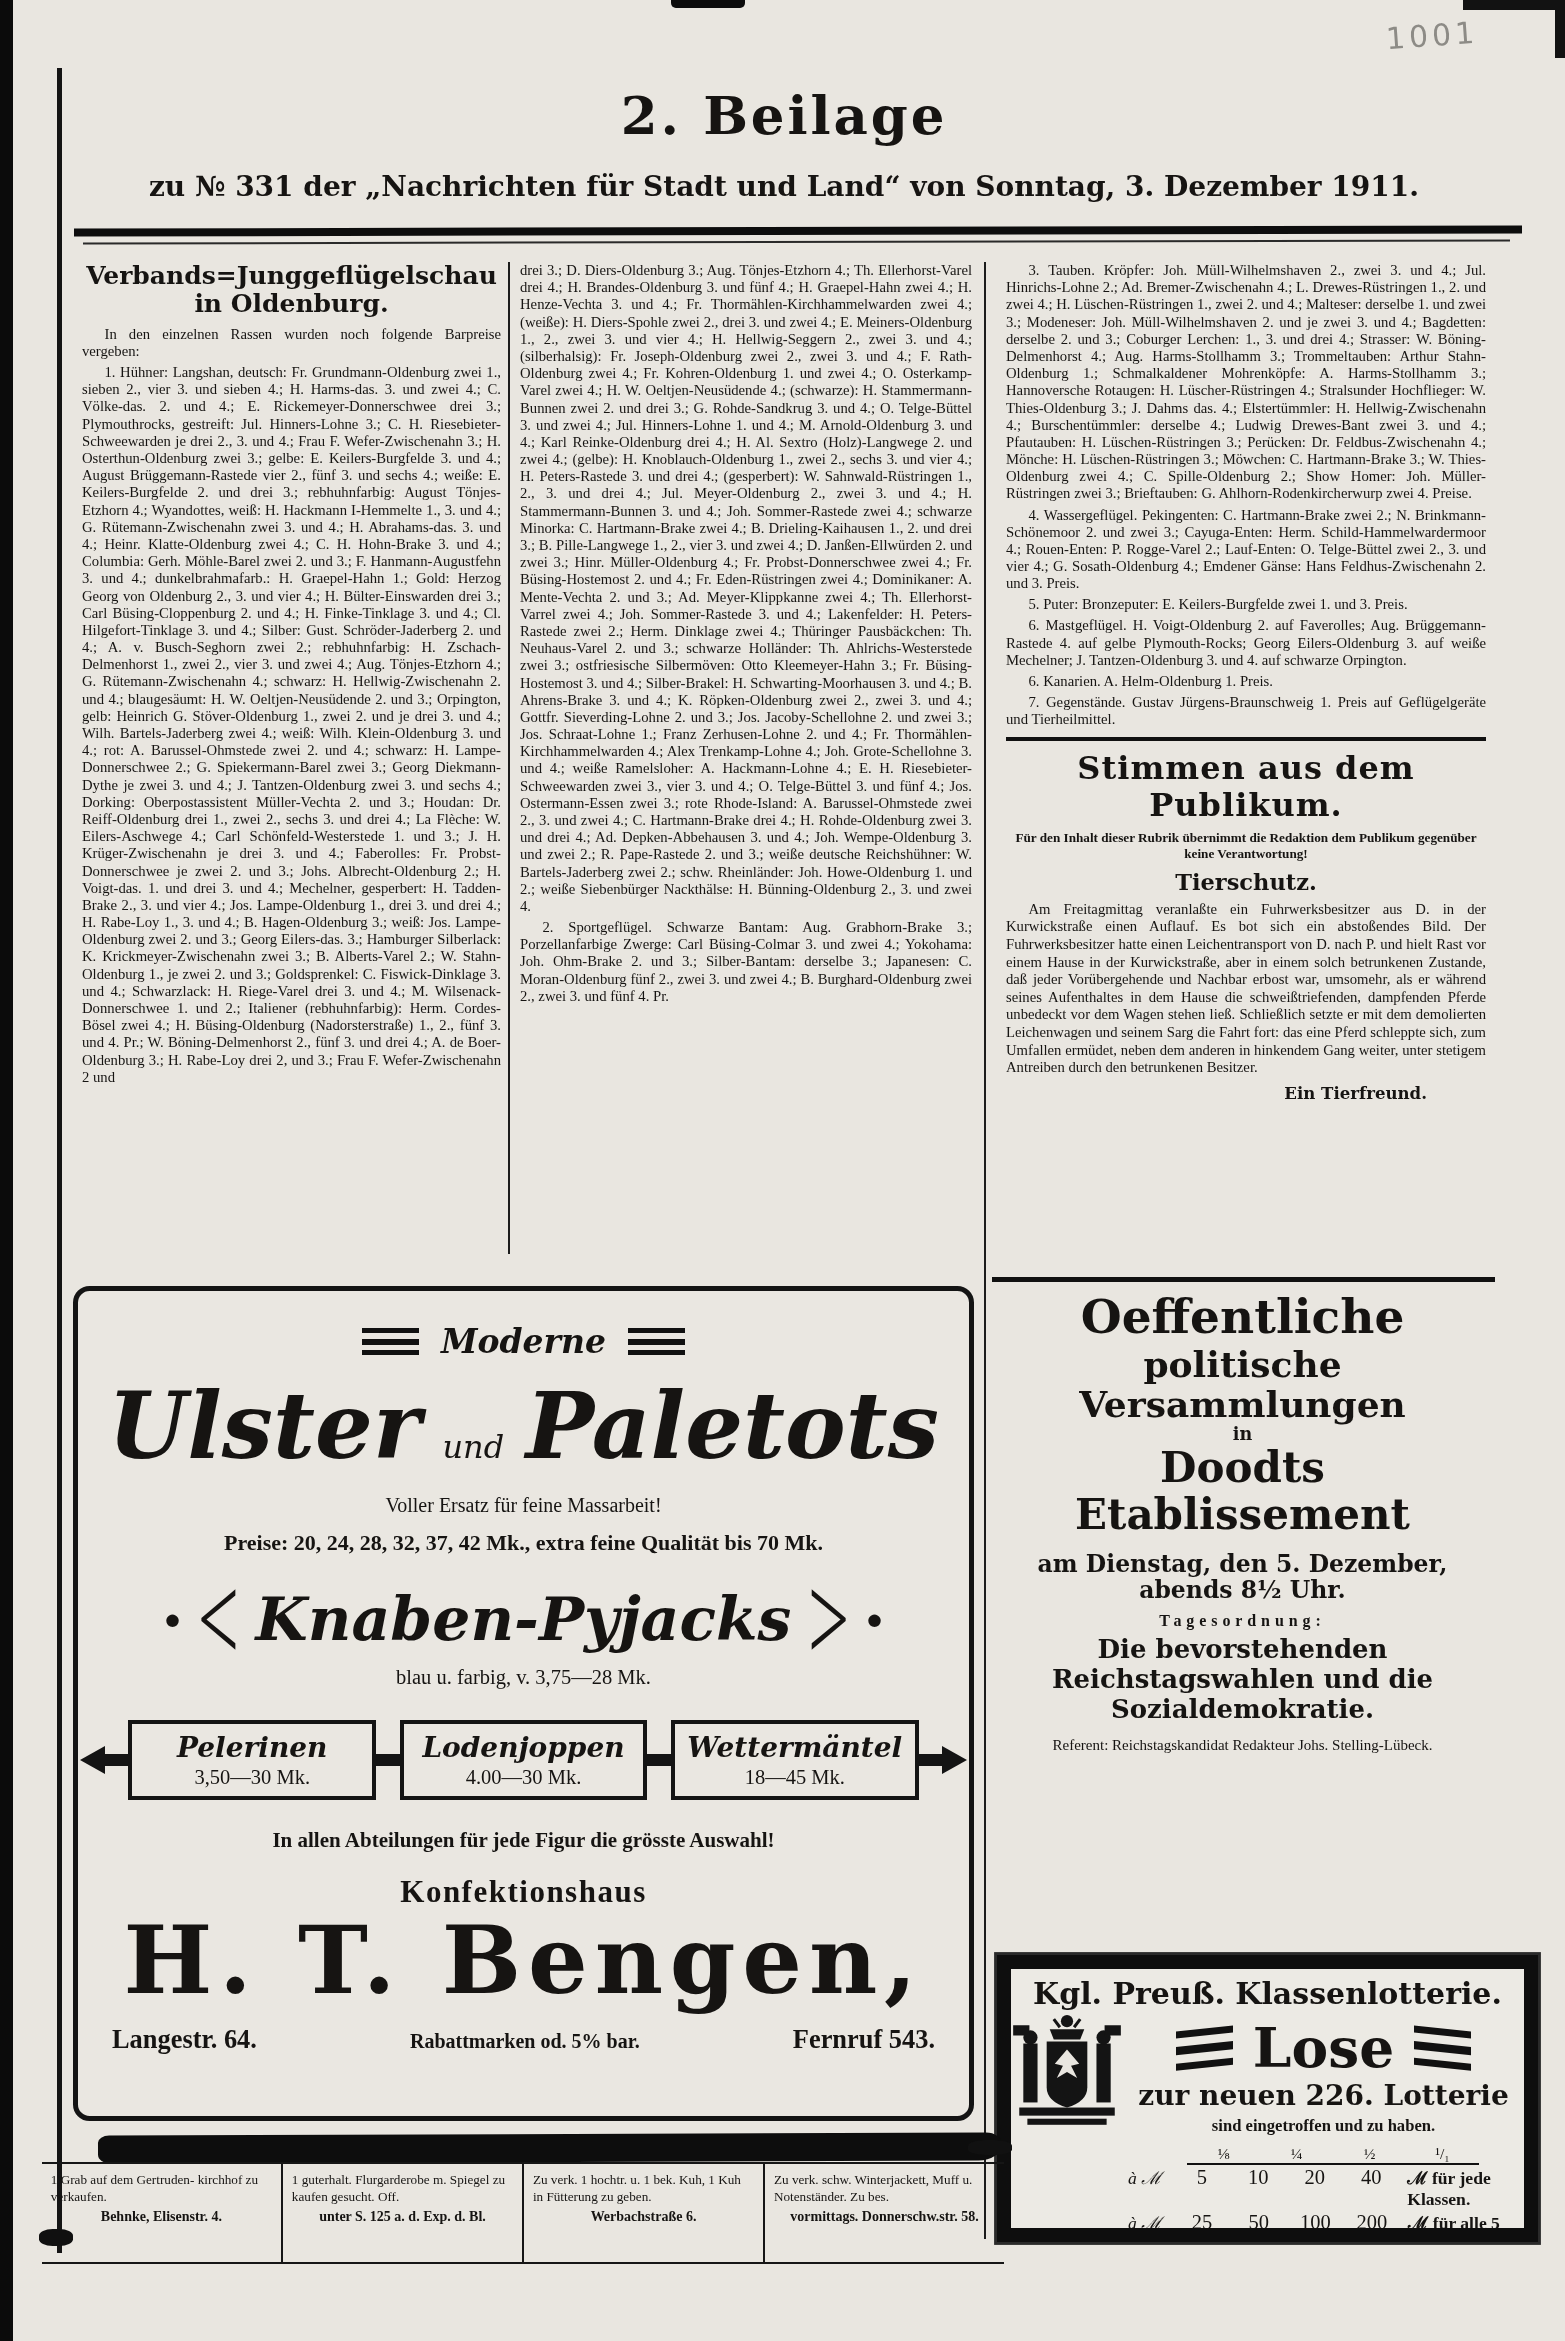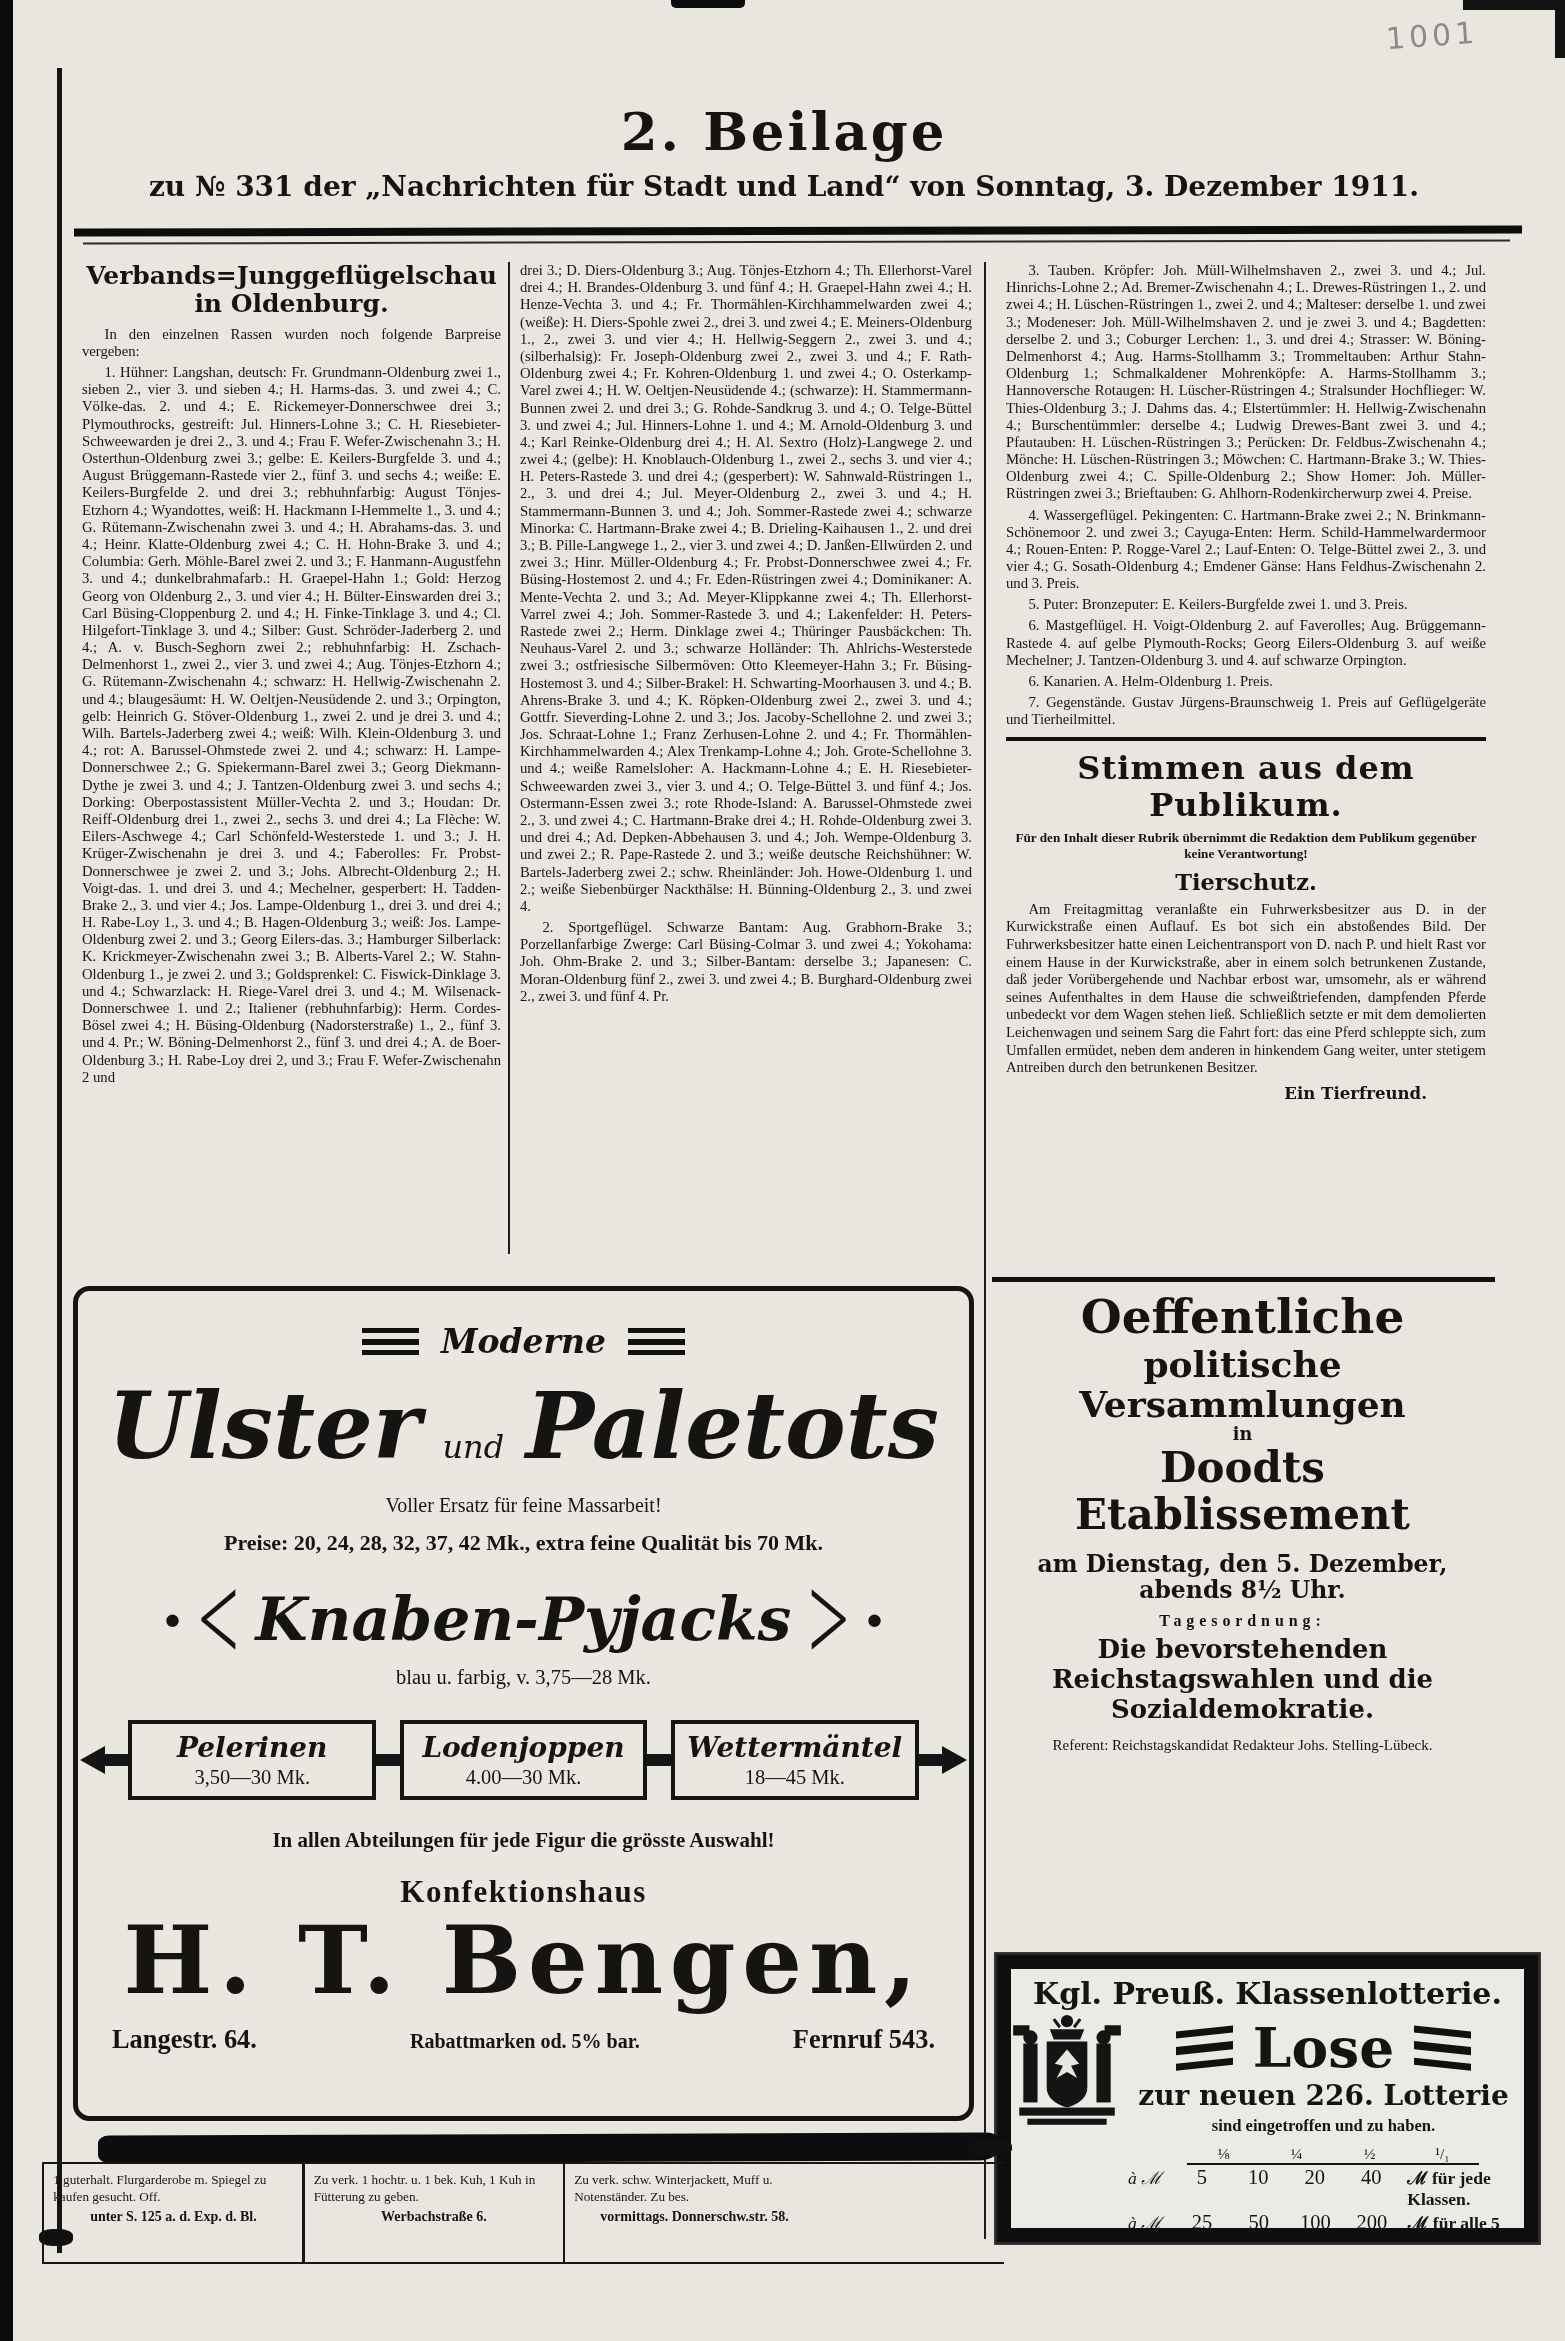--- a/index.html
+++ b/index.html
@@ -14,21 +14,21 @@
   
   .film-strip{left:0;top:0;width:12.7px;height:2342px;background:#0b0b0b;}
   .film-line{left:57px;top:68px;width:5.4px;height:2185px;background:#141414;}
   .blob-top{left:671px;top:0;width:74px;height:7.8px;background:#0c0c0c;border-radius:0 0 4.9px 4.9px;}
   .corner-tr1{left:1463px;top:0;width:104px;height:9.8px;background:#121212;}
   .corner-tr2{left:1555px;top:0;width:9.8px;height:58px;background:#121212;}
   .blob-bl{left:39px;top:2229px;width:34px;height:16.6px;background:#101010;border-radius:40%;}
   .pencil{color:#8d8b86;font-family:"DejaVu Sans",sans-serif;font-size:30px;letter-spacing:3.9px;
           transform:rotate(-4deg);}
   
-  .mast-title{left:73px;top:100px;width:1422px;font-size:53px;letter-spacing:2.9px;}
+  .mast-title{left:73px;top:84px;width:1422px;font-size:53px;letter-spacing:2.9px;}
   .mast-sub{left:73px;top:170px;width:1422px;font-size:28px;}
   .rule-main{left:74px;top:227px;width:1448px;height:8.3px;background:#0d0d0d;transform:rotate(-0.12deg);}
   .rule-main2{left:83px;top:241px;width:1427px;height:2.4px;background:#2a2a2a;transform:rotate(-0.12deg);}
   
   .col{overflow:hidden;line-height:1.17;font-size:14.7px;}
   .col .p{margin:0 0 3.9px 0;text-indent:22.5px;}
   .col .p.noind{text-indent:0;}
   .headline1{font-size:25px;line-height:1.12;}
   .vline{background:#1c1c1c;}
   .hr8{height:3.9px;background:#111;border:0;margin:8.8px 0;}
@@ -278,20 +278,24 @@
     <div class="bbottom">
       <span class="bstreet b">Langestr. 64.</span>
       <span class="brabatt b">Rabattmarken od. 5% bar.</span>
       <span class="bphone b">Fernruf 543.</span>
     </div>
   </div>
 
   <div class="abs smudge"></div>
   <div class="abs smudge2"></div>
   <div class="abs cls" style="left:42px;top:2162px;width:962px;height:98px;overflow:hidden;">
+    <div class="cls-cell" style="width:25%;">
+      <span>1 Grab auf dem Gertruden- kirchhof zu verkaufen.</span>
+      <div class="cls-sig">Behnke, Elisenstr. 4.</div>
+    </div>
     <div class="cls-sep"></div>
     <div class="cls-cell" style="width:25%;">
       <span>1 guterhalt. Flurgarderobe m. Spiegel zu kaufen gesucht. Off.</span>
       <div class="cls-sig">unter S. 125 a. d. Exp. d. Bl.</div>
     </div>
     <div class="cls-sep"></div>
     <div class="cls-cell" style="width:25%;">
       <span>Zu verk. 1 hochtr. u. 1 bek. Kuh, 1 Kuh in Fütterung zu geben.</span>
       <div class="cls-sig">Werbachstraße 6.</div>
     </div>

